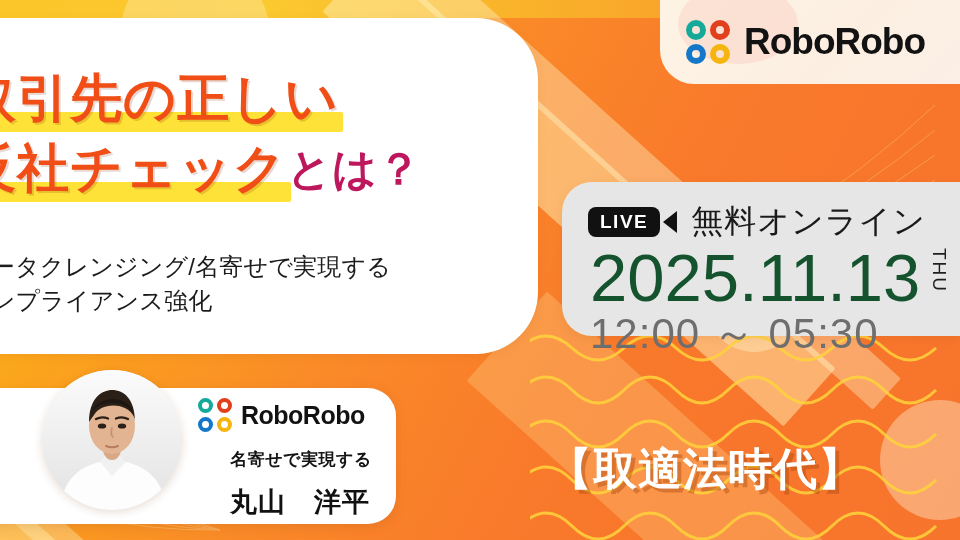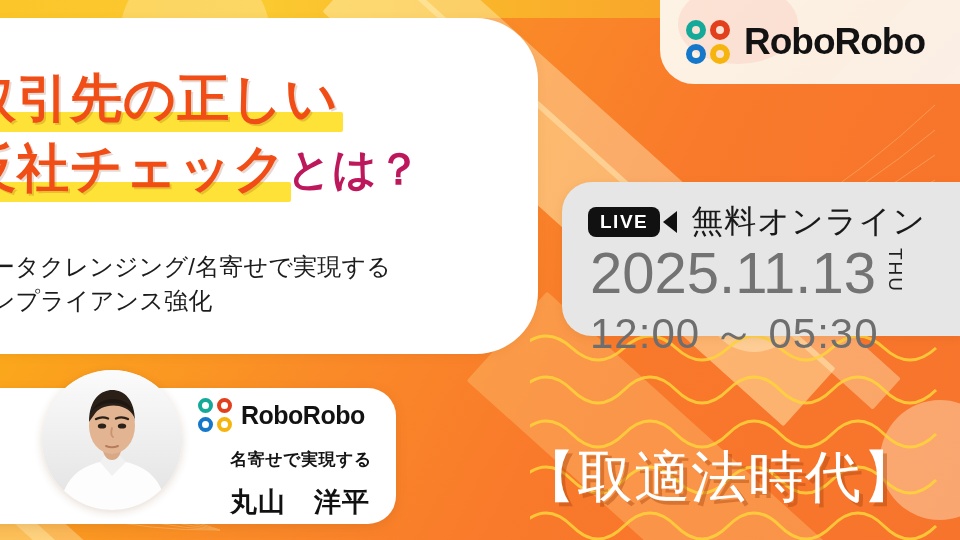--- a/index.html
+++ b/index.html
@@ -75,29 +75,29 @@
     background:#E6E6E6;border-radius:30px 0 0 30px;
     box-shadow:0 2px 9px rgba(150,80,20,.12);
   }
   .live-row{position:absolute;left:26px;top:18px;display:flex;align-items:center;}
   .live-badge{position:relative;background:#111;color:#fff;font-size:19px;font-weight:bold;
     padding:5px 12px 6px;border-radius:8px;letter-spacing:1.5px;line-height:1;}
   .live-tri{width:0;height:0;border-top:11px solid transparent;border-bottom:11px solid transparent;
     border-right:14px solid #111;margin-left:3px;}
   .live-label{margin-left:14px;font-size:32px;color:#1A1A1A;letter-spacing:1px;white-space:nowrap;}
   .date-row{position:absolute;left:28px;top:62px;display:flex;align-items:flex-start;}
-  .date-main{font-size:58px;color:#737373;letter-spacing:0px;line-height:1;white-space:nowrap;}
+  .date-main{font-size:67px;color:#14532d;letter-spacing:0px;line-height:1;white-space:nowrap;}
   .dow{writing-mode:vertical-rl;font-size:19px;color:#1F1F1F;letter-spacing:2px;
        margin-left:8px;margin-top:4px;}
   .time-row{position:absolute;left:28px;top:124px;font-size:42px;color:#6E6E6E;
     letter-spacing:1px;white-space:nowrap;}
 
   
   .kicker{
-    position:absolute;left:520px;top:440px;font-size:56px;font-weight:normal;color:#FFFFFF;
+    position:absolute;left:548px;top:440px;font-size:44px;font-weight:bold;color:#FFFFFF;
     letter-spacing:1px;white-space:nowrap;
     text-shadow:4px 4px 0 rgba(170,70,15,.42);
   }
 
   
   .speaker-card{
     position:absolute;left:-40px;top:388px;width:436px;height:136px;
     background:#FFFFFF;border-radius:28px;box-shadow:0 3px 12px rgba(150,70,15,.18);
   }
   .avatar{

